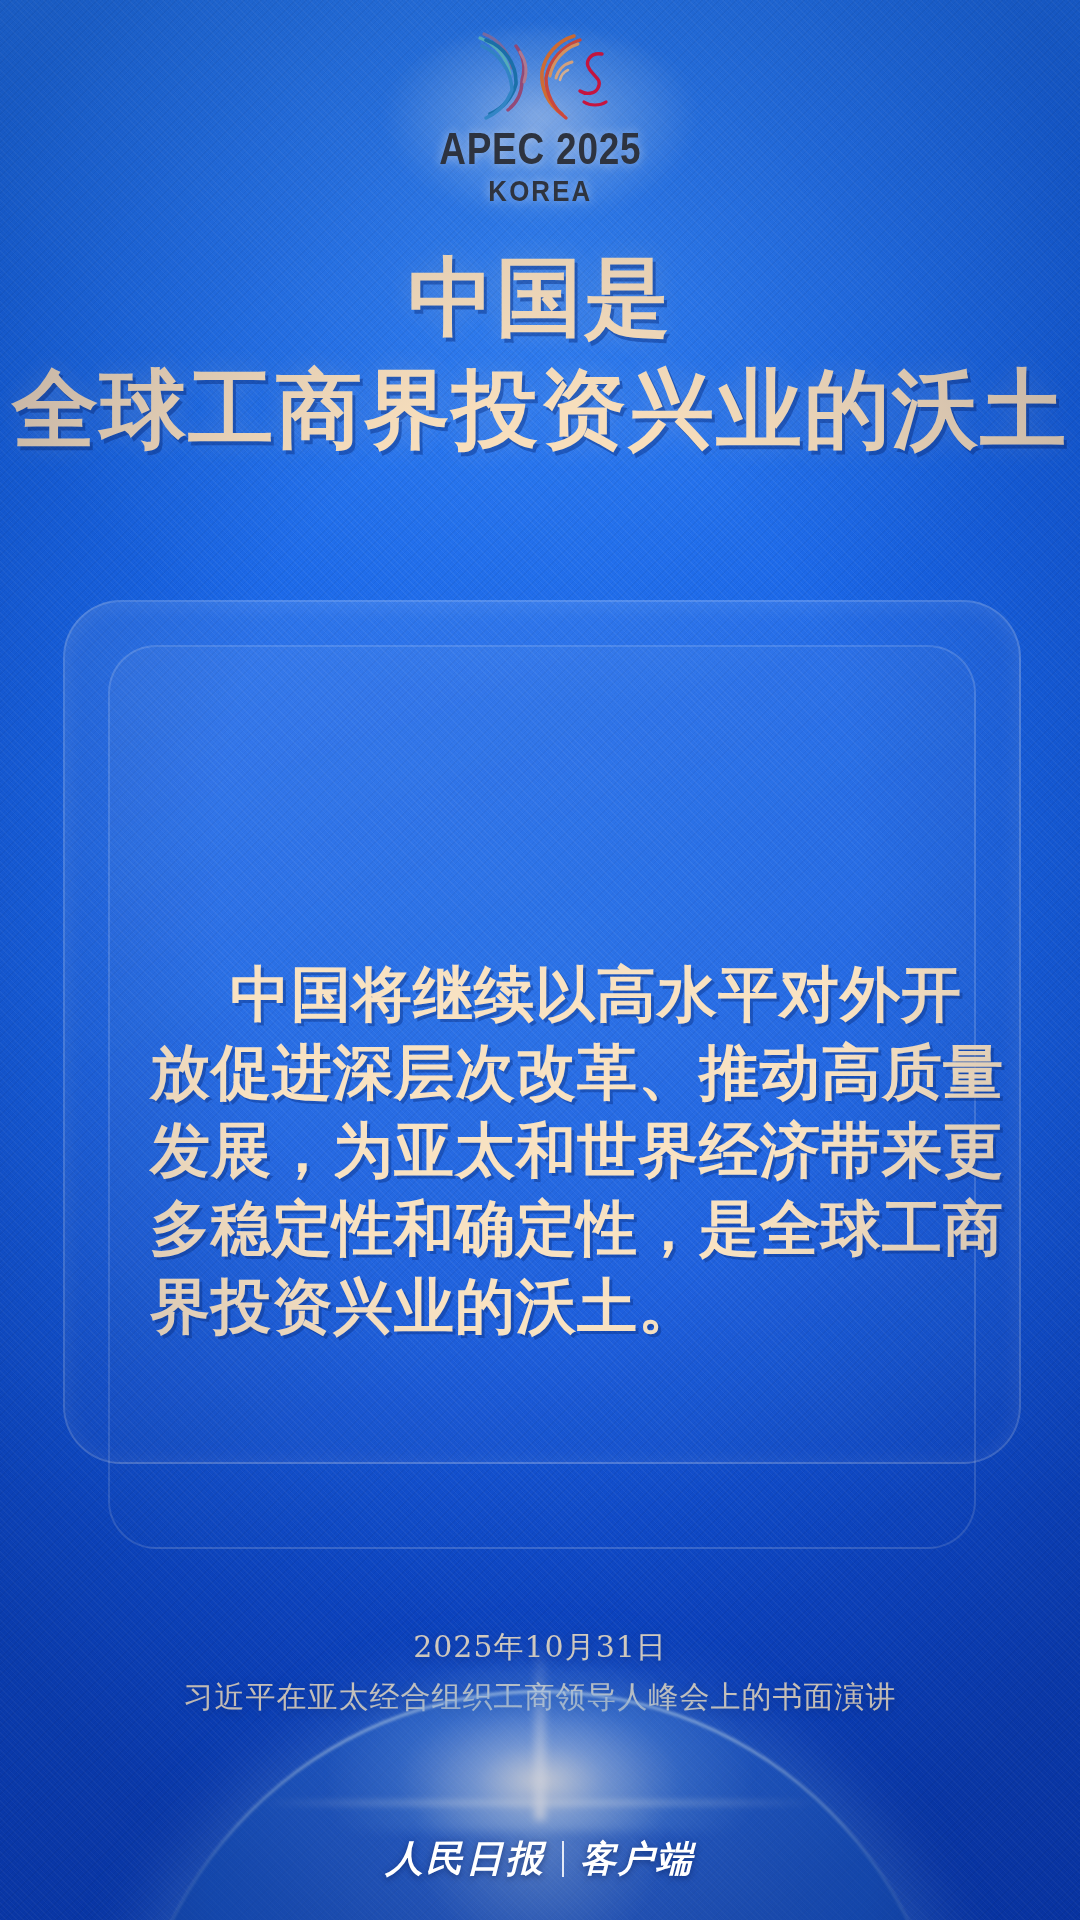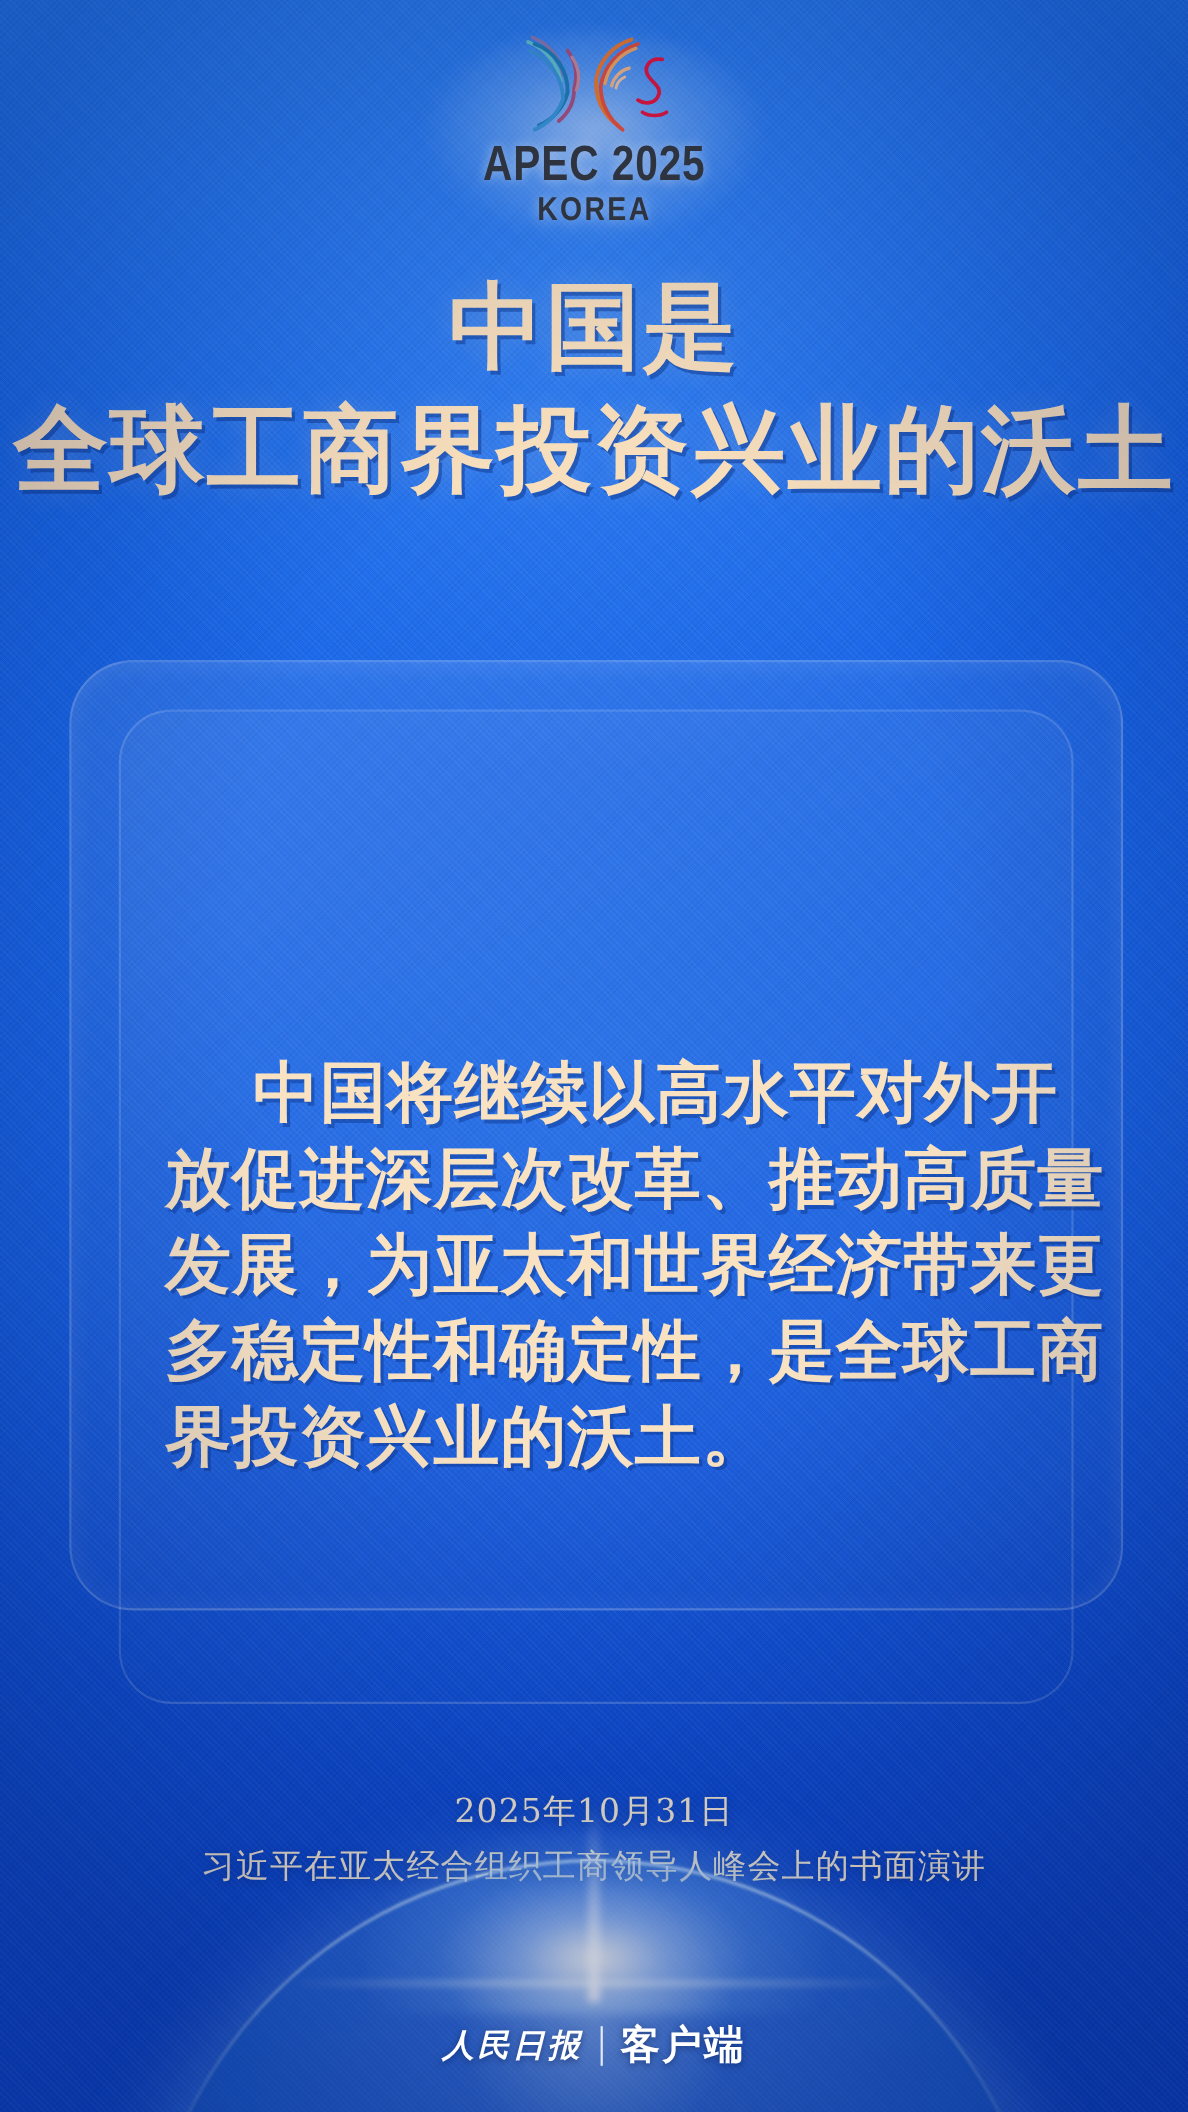--- a/index.html
+++ b/index.html
@@ -150,29 +150,30 @@
   }
 
   
   #footer{
     position:absolute;left:0;right:0;bottom:36px;
     display:flex;justify-content:center;align-items:center;gap:16px;
     color:#ffffff;
   }
   #pd-logo{
     font-family:"DejaVu Serif","Liberation Serif",serif;
-    font-weight:700;font-size:29px;letter-spacing:3px;
+    font-weight:700;font-size:37px;letter-spacing:3px;
     font-style:italic;
     text-shadow:0 2px 6px rgba(0,20,70,.5);
   }
   #pd-div{width:2px;height:36px;background:rgba(255,255,255,.85);}
   #pd-app{
     font-family:"DejaVu Sans","Liberation Sans",sans-serif;
     font-weight:700;font-size:36px;letter-spacing:2px;
     text-shadow:0 2px 6px rgba(0,20,70,.5);
+    font-style:italic;
   }
 </style>
 </head>
 <body>
 
 <div id="poster">
 
   <div id="texture"></div>
 
   <div id="logo">

